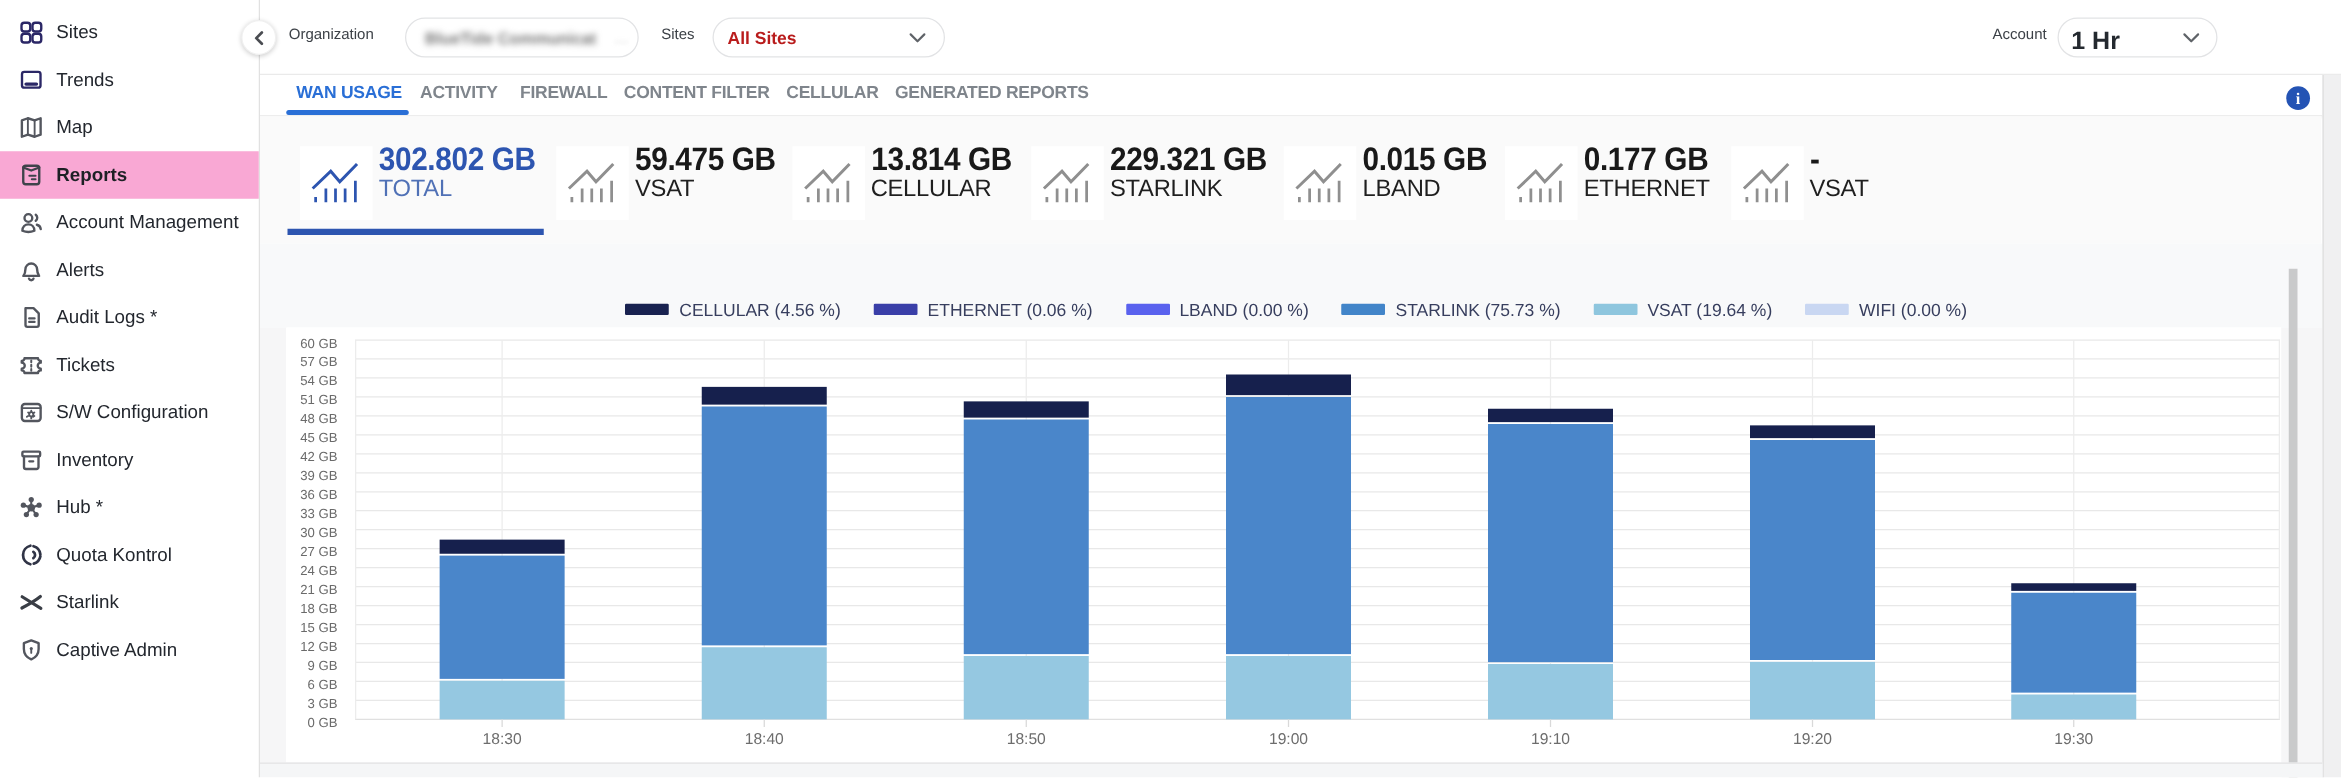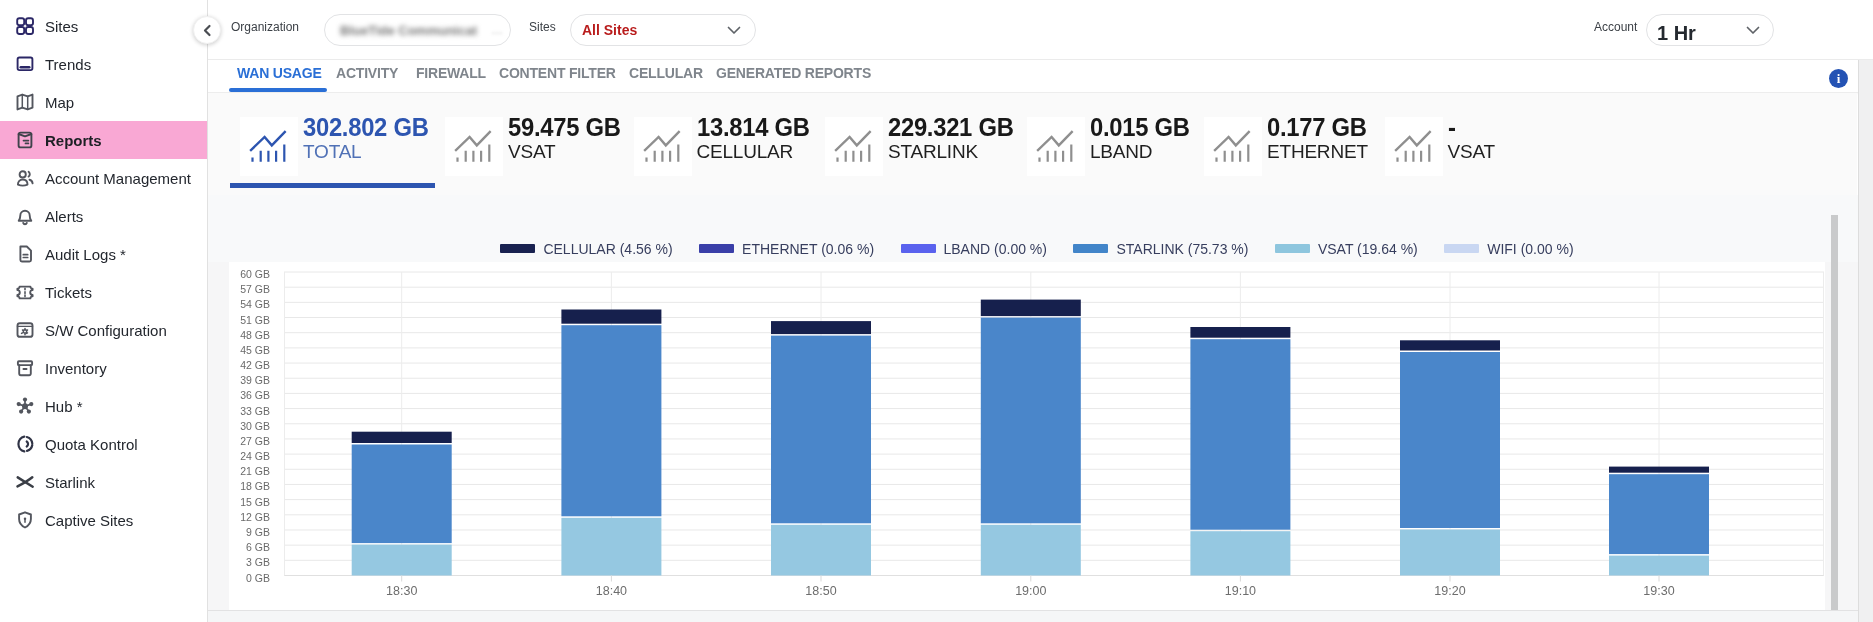--- a/index.html
+++ b/index.html
@@ -187,21 +187,21 @@
           <path d="M18.3 6.2 C14.5 9.3 9.3 12.4 3.5 15.4" stroke-width="2.5"></path>
         </svg>
       <div class="lb">Starlink</div>
     </div>
     <div class="mi" style="top:501px;">
       <svg class="ic" width="22" height="22" viewBox="0 0 22 22" fill="none" stroke="#53565e" stroke-width="1.9" stroke-linecap="round" stroke-linejoin="round">
           <path d="M11 3.3 L16.9 5.5 V10.1 C16.9 14.5 14.1 17.1 11 18.5 C7.9 17.1 5.1 14.5 5.1 10.1 V5.5 Z"></path>
           <circle cx="11" cy="9.8" r="1.25" fill="#53565e" stroke="none"></circle>
           <path d="M11 10.6 v2.7" stroke-width="1.5"></path>
         </svg>
-      <div class="lb">Captive Sites</div>
+      <div class="lb">Captive Admin</div>
     </div>
   </div>
 
   <div id="topbar">
     <div class="tlabel" style="left:23px;">Organization</div>
     <div class="pill" style="left:116px; width:187px;">
       <span style="position:absolute;left:15px;top:8px;font-size:13px;color:#757575;font-weight:700;filter:blur(2.6px);white-space:nowrap;">BlueTide Communicat</span>
       <span style="position:absolute;left:166px;top:8px;font-size:12px;color:#bdbdbd;filter:blur(1.8px);">…</span>
     </div>
     <div class="tlabel" style="left:321px;">Sites</div>

